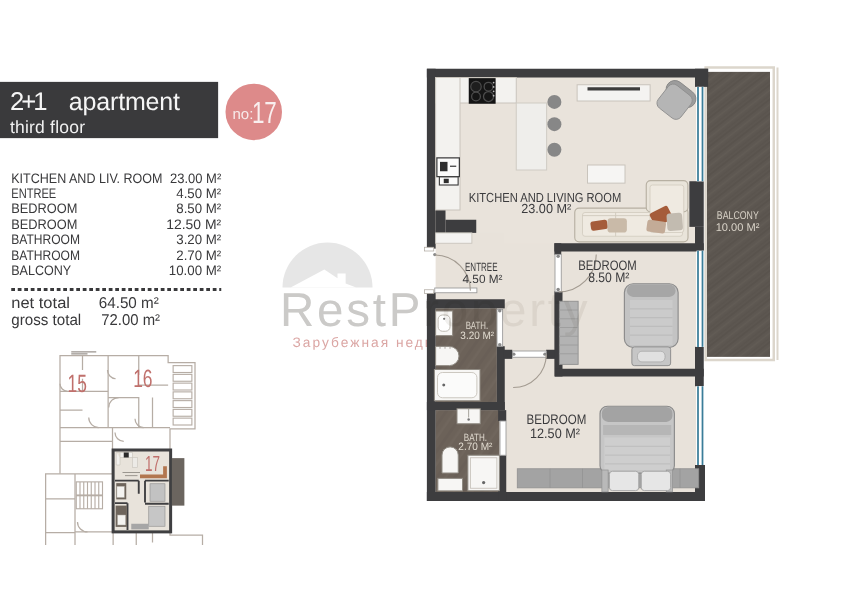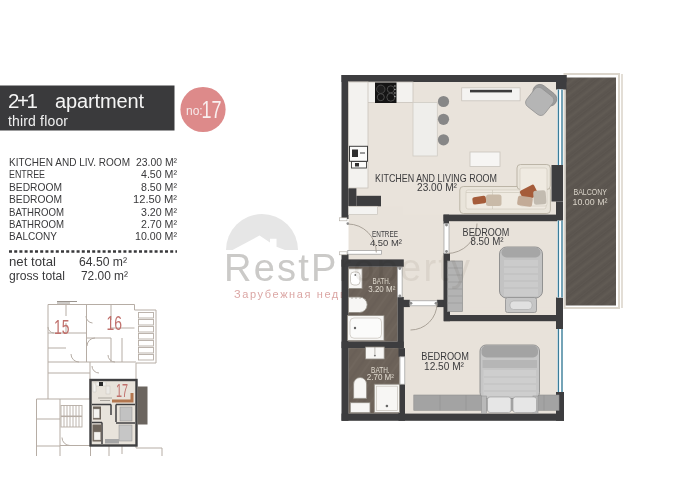--- a/index.html
+++ b/index.html
@@ -1,17 +1,17 @@
 <!DOCTYPE html>
 <html><head>
 <meta charset="utf-8">
 <style>
   html,body{margin:0;padding:0;background:#ffffff;}
   #stage{position:relative;width:678px;height:436px;background:#ffffff;overflow:hidden;
-         font-family:"Liberation Sans", sans-serif;margin-top:20px;}
+         font-family:"Liberation Sans", sans-serif;}
   svg{position:absolute;left:0;top:0;}
 </style>
 </head>
 <body>
 <div id="stage">
 <svg width="678" height="480" viewBox="0 0 678 480">
   <defs>
     <pattern id="wood" width="9" height="9" patternUnits="userSpaceOnUse" patternTransform="rotate(52)">
       <rect width="9" height="9" fill="#5d5751"></rect>
       <rect x="0" width="1.6" height="9" fill="#59534d"></rect>

